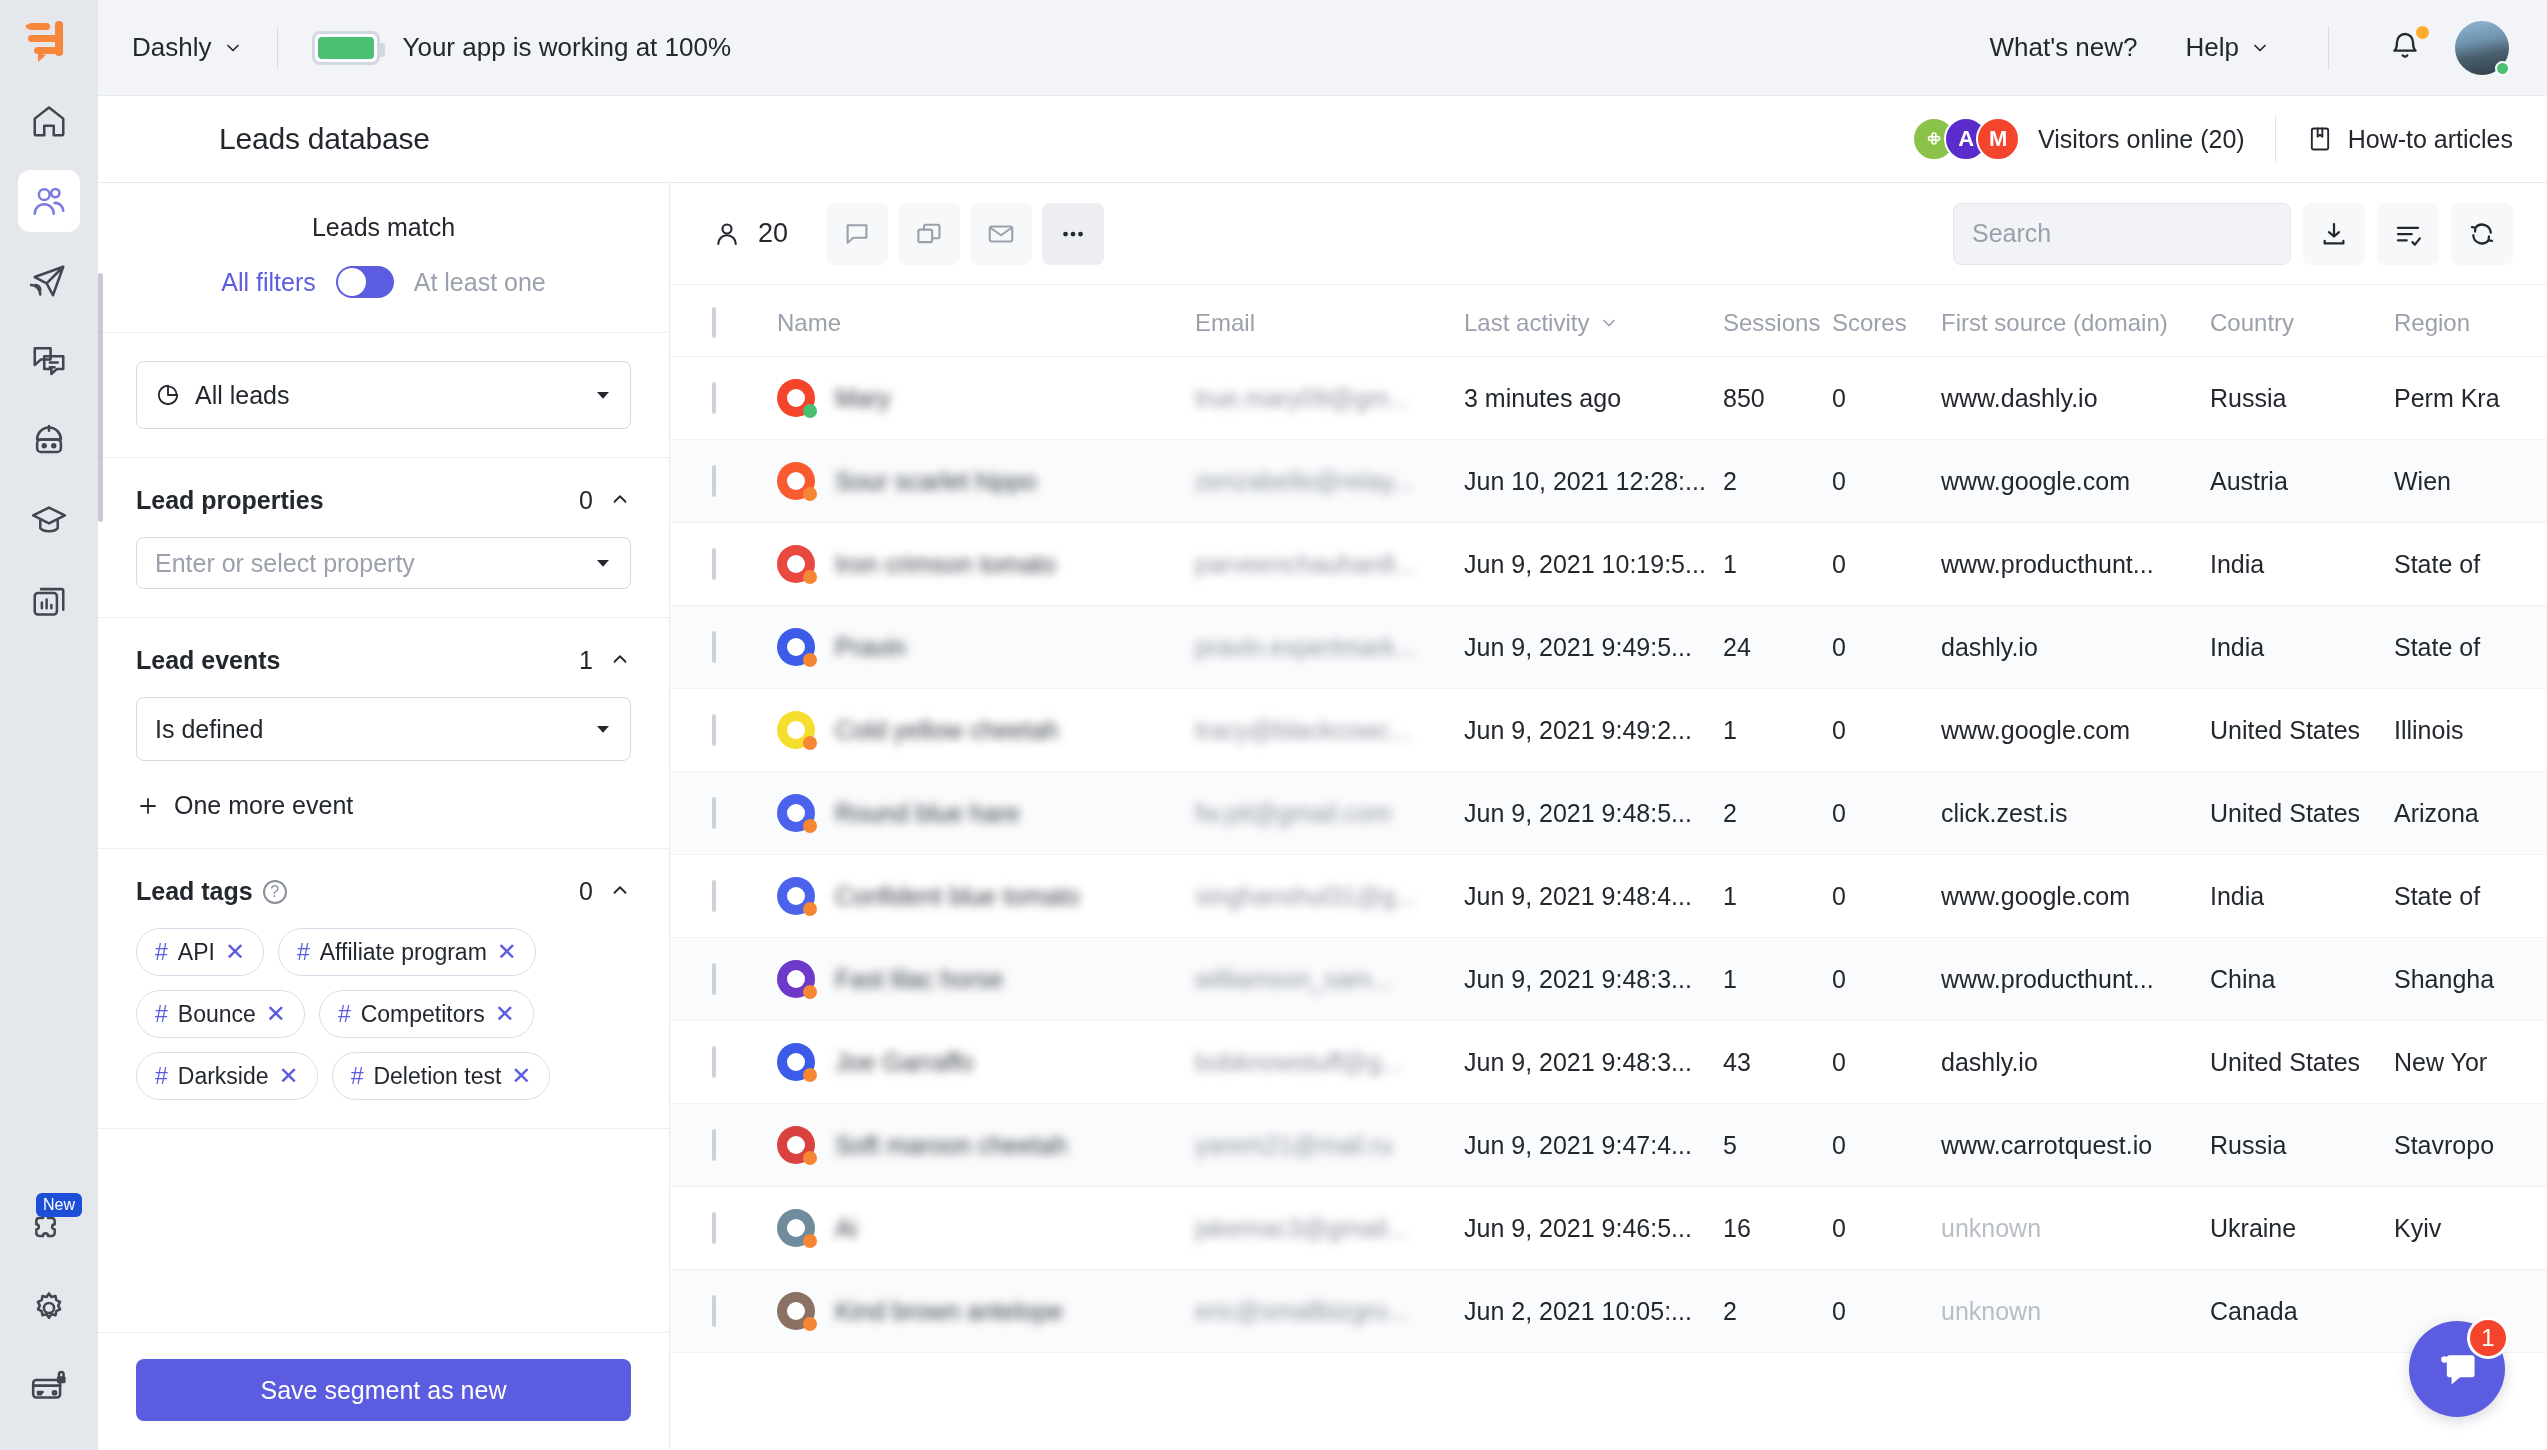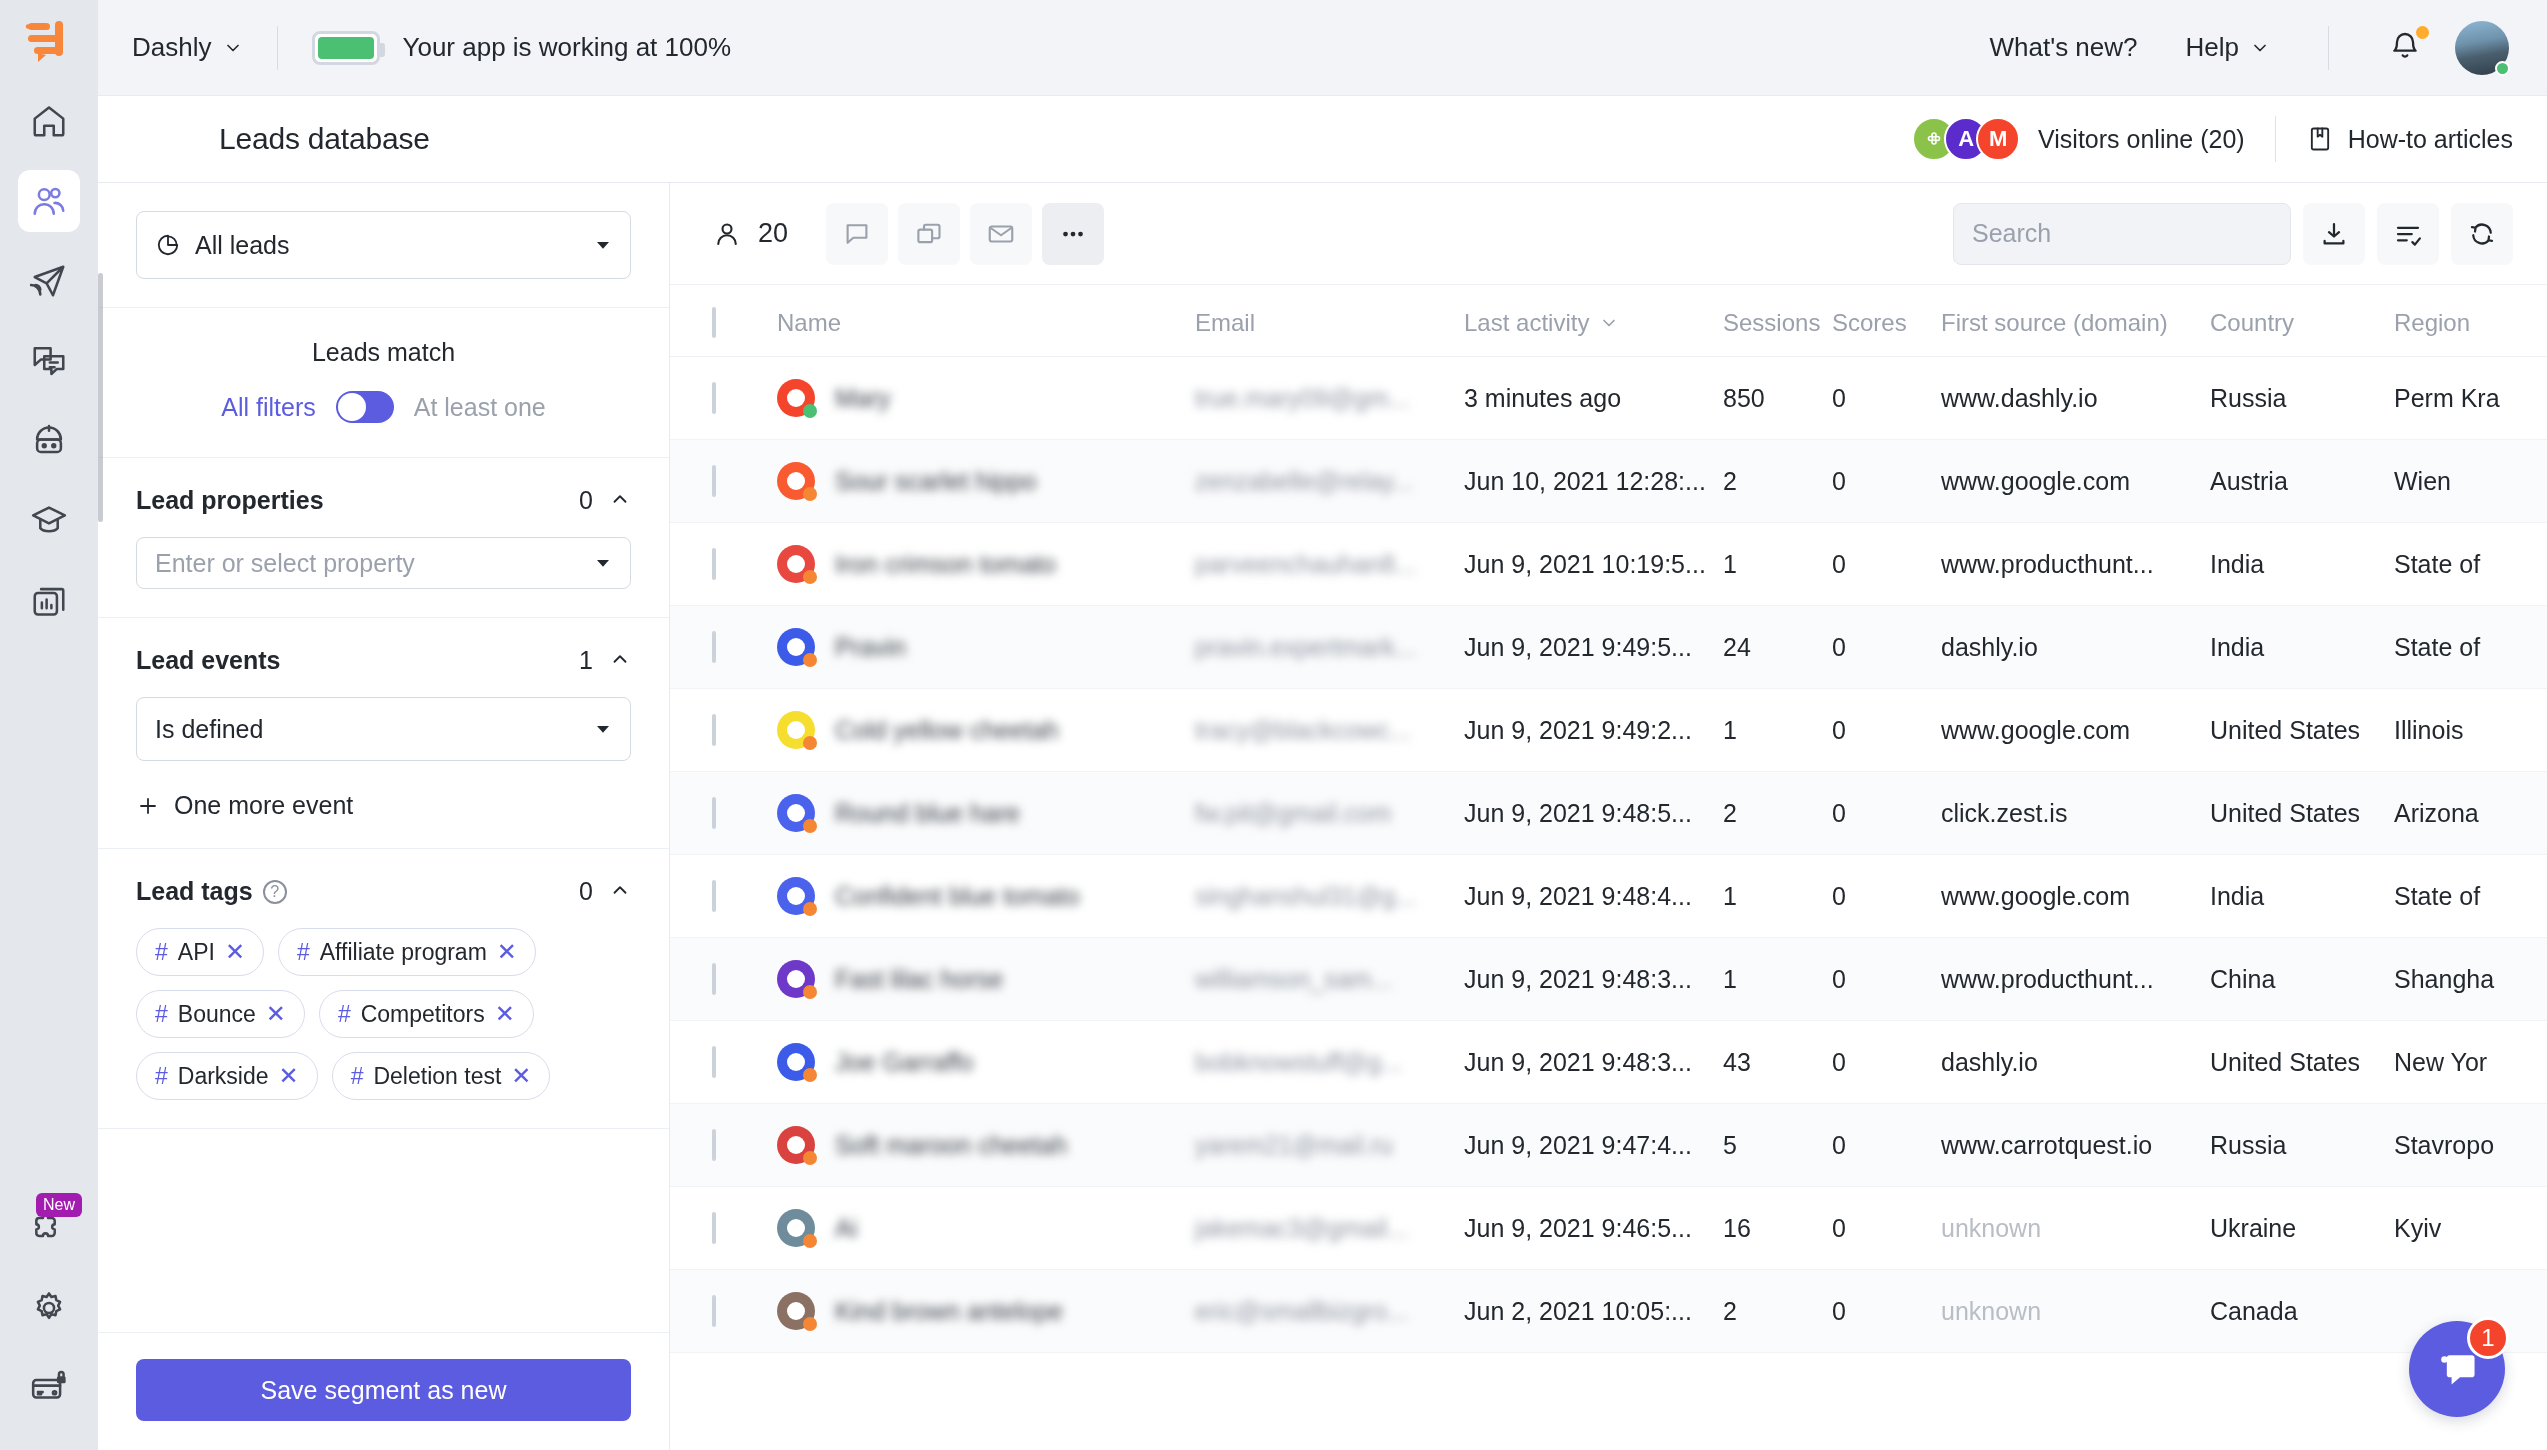--- a/index.html
+++ b/index.html
@@ -20,21 +20,21 @@
   }
   .rail-logo { width: 62px; height: 62px; display: flex; align-items: center; justify-content: center; margin-bottom: 18px; }
   .rail-item {
     width: 62px; height: 62px; margin-bottom: 18px; border-radius: 12px;
     display: flex; align-items: center; justify-content: center; position: relative;
     cursor: pointer;
   }
   .rail-item.active { background: #ffffff; }
   .rail-bottom { position: absolute; bottom: 14px; left: 0; right: 0; display: flex; flex-direction: column; align-items: center; }
   .badge-new {
-    position: absolute; top: -4px; right: -2px; background: #a21caf; color: #fff;
+    position: absolute; top: -4px; right: -2px; background: #1d4ed8; color: #fff;
     font-size: 16px; line-height: 1; padding: 4px 7px; border-radius: 6px; font-weight: 400;
   }
 
   
   .right { flex: 1; display: flex; flex-direction: column; min-width: 0; background: #fff; }
 
   
   .topbar {
     height: 96px; flex: 0 0 96px; background: #f2f4f7;
     display: flex; align-items: center; padding: 0 38px 0 34px;
@@ -361,41 +361,41 @@
           <span>How-to articles</span>
         </div>
       </div>
     </div>
 
     <div class="body">
 
       <div class="panel">
         <div class="panel-scrollbar"></div>
 
+        <div class="psec leads-match" style="padding-top:30px;padding-bottom:34px;">
+          <div class="lm-title">Leads match</div>
+          <div class="lm-row">
+            <span class="lm-a">All filters</span>
+            <span class="toggle">
+                <span class="knob"></span>
+              </span>
+            <span class="lm-b">At least one</span>
+          </div>
+        </div>
+
         <div class="psec">
           <div class="select">
             <svg width="26" height="26" viewBox="0 0 24 24" fill="none" stroke="#23282f" stroke-width="1.7" stroke-linecap="round" stroke-linejoin="round">
               <path d="M20.5 12 a8.5 8.5 0 1 1 -8.5 -8.5"></path>
               <path d="M12 4 a8 8 0 0 1 8 8 h-8 z"></path>
             </svg>
             <span>All leads</span>
             <svg class="caret" width="18" height="18" viewBox="0 0 12 12">
                 <path d="M2 4 l4 4.5 l4 -4.5 z" fill="#23282f"></path>
               </svg>
-          </div>
-        </div>
-
-        <div class="psec leads-match" style="padding-top:30px;padding-bottom:34px;">
-          <div class="lm-title">Leads match</div>
-          <div class="lm-row">
-            <span class="lm-a">All filters</span>
-            <span class="toggle">
-                <span class="knob"></span>
-              </span>
-            <span class="lm-b">At least one</span>
           </div>
         </div>
 
         <div class="psec">
           <div class="sec-head">
             <span class="sec-title">Lead properties</span>
             <span class="sec-count">0</span>
             <span class="sec-chev">
               <svg width="22" height="22" viewBox="0 0 24 24" fill="none" stroke="#23282f" stroke-width="2" stroke-linecap="round" stroke-linejoin="round">
                   <path d="M6 15 l6 -6 l6 6"></path>

